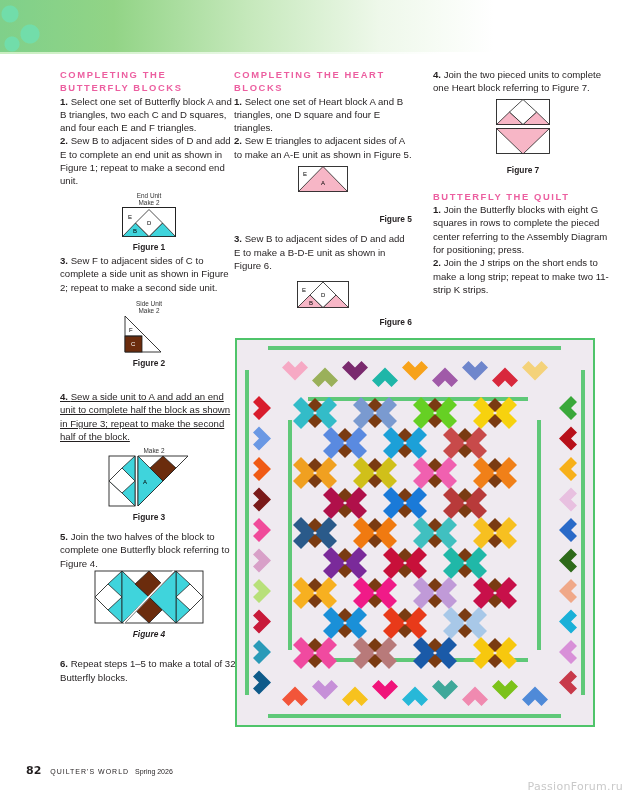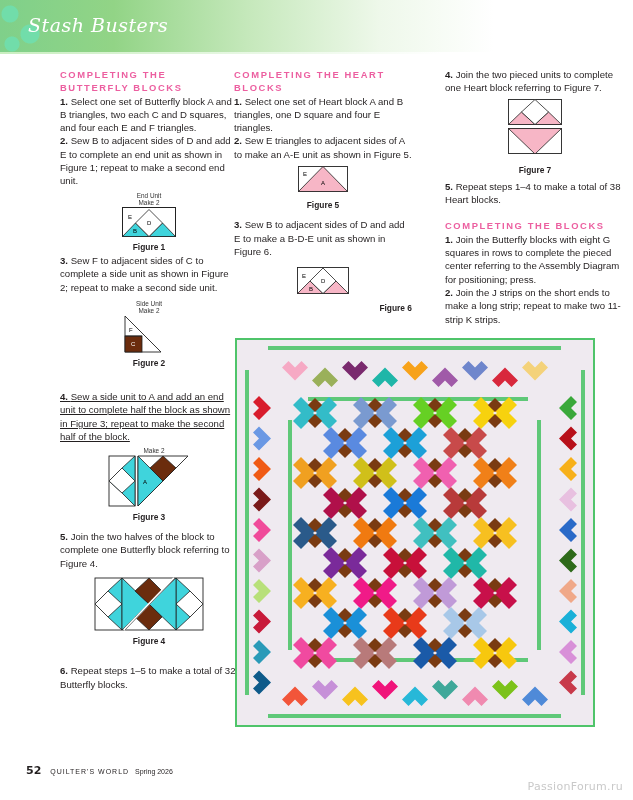--- a/index.html
+++ b/index.html
@@ -20,21 +20,20 @@
   .footer{position:absolute;left:26px;top:764px;font-size:7px;letter-spacing:1px;color:#231f20;}
   .footer .pg{font-family:"DejaVu Sans",sans-serif;font-weight:bold;font-size:11px;letter-spacing:0;margin-right:6px;}
   .footer .issue{letter-spacing:0;font-size:7px;margin-left:3px;}
   .watermark{position:absolute;right:10px;top:780px;font-size:11px;color:#c9c9c9;font-family:"DejaVu Sans",sans-serif;letter-spacing:.3px;}
 </style>
 </head>
 <body>
 
 <div class="banner">
   <div class="banner-swirl"></div>
-  <div class="banner-title">Stash Busters</div>
 </div>
 <div class="banner-rule"></div>
 
 <div class="col" style="left:60px;width:178px;">
   <p class="heading">COMPLETING THE BUTTERFLY BLOCKS</p>
   <p><b>1.</b> <span>Select one set of Butterfly block A and B triangles, two each C and D squares, and four each E and F triangles.</span></p>
   <p><b>2.</b> <span>Sew B to adjacent sides of D and add E to complete an end unit as shown in Figure 1; repeat to make a second end unit.</span></p>
 
   <div class="fig" style="margin-top:4px;">
     <div class="fig-note">End Unit</div>
@@ -78,21 +77,21 @@
       <polygon points="30,1 80,1 30,51" fill="#fff" stroke="#222" stroke-width=".9"></polygon>
       <polygon points="30,1 55,26 30,51" fill="#3fd4dc" stroke="#222" stroke-width=".8"></polygon>
       <polygon points="42,13 55,1 68,13 55,26" fill="#6b2c0d" stroke="#222" stroke-width=".8"></polygon>
       <text x="35" y="29" font-size="6" font-family="Liberation Sans, sans-serif">A</text>
     </svg>
     <div class="fig-cap">Figure 3</div>
   </div>
 
   <p style="margin-top:6px;"><b>5.</b> <span>Join the two halves of the block to complete one Butterfly block referring to Figure 4.</span></p>
 
-  <div class="fig" style="margin-top:7px;">
+  <div class="fig" style="margin-top:0;font-style:italic;">
     <svg width="110" height="54" viewBox="0 0 110 54">
       <rect x="1" y="1" width="108" height="52" fill="#fff" stroke="#222" stroke-width=".9"></rect>
       <line x1="28" y1="1" x2="28" y2="53" stroke="#222" stroke-width=".8"></line>
       <line x1="82" y1="1" x2="82" y2="53" stroke="#222" stroke-width=".8"></line>
       <polygon points="28,1 28,53 14,40 1,27 14,14" fill="#3fd4dc" stroke="#222" stroke-width=".8"></polygon>
       <polygon points="1,27 14,14 28,27 14,40" fill="#fff" stroke="#222" stroke-width=".8"></polygon>
       <polygon points="28,1 55,27 28,53" fill="#3fd4dc" stroke="#222" stroke-width=".8"></polygon>
       <polygon points="82,1 82,53 96,40 109,27 96,14" fill="#3fd4dc" stroke="#222" stroke-width=".8"></polygon>
       <polygon points="109,27 96,14 82,27 96,40" fill="#fff" stroke="#222" stroke-width=".8"></polygon>
       <polygon points="82,1 55,27 82,53" fill="#3fd4dc" stroke="#222" stroke-width=".8"></polygon>
@@ -112,57 +111,56 @@
   <p><b>1.</b> <span>Select one set of Heart block A and B triangles, one D square and four E triangles.</span></p>
   <p><b>2.</b> <span>Sew E triangles to adjacent sides of A to make an A-E unit as shown in Figure 5.</span></p>
 
   <div class="fig" style="margin-top:5px;">
     <svg width="50" height="26" viewBox="0 0 50 26">
       <rect x="0.5" y="0.5" width="49" height="25" fill="#fff" stroke="#222" stroke-width=".9"></rect>
       <polygon points="0.5,25.5 25,0.5 49.5,25.5" fill="#f7b6c6" stroke="#222" stroke-width=".8"></polygon>
       <text x="5" y="10" font-size="6" font-family="Liberation Sans, sans-serif">E</text>
       <text x="23" y="19" font-size="6" font-family="Liberation Sans, sans-serif">A</text>
     </svg>
-    <div class="fig-cap" style="margin-top:7px;">Figure 5</div>
+    <div class="fig-cap" style="margin-top:21px;text-align:right;">Figure 5</div>
   </div>
 
   <p style="margin-top:6px;"><b>3.</b> <span>Sew B to adjacent sides of D and add E to make a B-D-E unit as shown in Figure 6.</span></p>
 
   <div class="fig" style="margin-top:9px;">
     <svg width="52" height="27" viewBox="0 0 52 27">
       <rect x="0.5" y="0.5" width="51" height="26" fill="#fff" stroke="#222" stroke-width=".9"></rect>
       <polygon points="0.5,26.5 13,14 26,26.5" fill="#f7b6c6" stroke="#222" stroke-width=".8"></polygon>
       <polygon points="26,26.5 39,14 51.5,26.5" fill="#f7b6c6" stroke="#222" stroke-width=".8"></polygon>
       <polygon points="13,14 26,1 39,14 26,26.5" fill="#fff" stroke="#222" stroke-width=".8"></polygon>
       <text x="5" y="11" font-size="6" font-family="Liberation Sans, sans-serif">E</text>
       <text x="24" y="16" font-size="6" font-family="Liberation Sans, sans-serif">D</text>
       <text x="12" y="24" font-size="6" font-family="Liberation Sans, sans-serif">B</text>
     </svg>
     <div class="fig-cap" style="margin-top:8px;text-align:right;">Figure 6</div>
   </div>
 </div>
 
-<div class="col" style="left:445px;width:180px;">
+<div class="col" style="left:433px;width:180px;">
   <p><b>4.</b> <span>Join the two pieced units to complete one Heart block referring to Figure 7.</span></p>
 
   <div class="fig" style="margin-top:4px;">
     <svg width="54" height="56" viewBox="0 0 54 56">
       <rect x="0.5" y="0.5" width="53" height="25" fill="#fff" stroke="#222" stroke-width=".9"></rect>
       <polygon points="0.5,25.5 13.5,13 27,25.5" fill="#f7b6c6" stroke="#222" stroke-width=".8"></polygon>
       <polygon points="27,25.5 40.5,13 53.5,25.5" fill="#f7b6c6" stroke="#222" stroke-width=".8"></polygon>
       <polygon points="13.5,13 27,0.5 40.5,13 27,25.5" fill="#fff" stroke="#222" stroke-width=".8"></polygon>
       <rect x="0.5" y="29.5" width="53" height="25" fill="#fff" stroke="#222" stroke-width=".9"></rect>
       <polygon points="0.5,29.5 53.5,29.5 27,55" fill="#f7b6c6" stroke="#222" stroke-width=".8"></polygon>
     </svg>
     <div class="fig-cap" style="margin-top:9px;">Figure 7</div>
   </div>
 
-  <p style="margin-top:3px;"><b>5.</b> <span>Repeat steps 1–4 to make a total of 38 Heart blocks.</span></p>
-
-  <p class="heading" style="margin-top:13px;">COMPLETING THE BLOCKS</p>
+
+  <p class="heading" style="margin-top:13px;">BUTTERFLY THE QUILT</p>
   <p><b>1.</b> <span>Join the Butterfly blocks with eight G squares in rows to complete the pieced center referring to the Assembly Diagram for positioning; press.</span></p>
   <p><b>2.</b> <span>Join the J strips on the short ends to make a long strip; repeat to make two 11-strip K strips.</span></p>
 </div>
 
 <div class="quilt">
   <svg id="quilt-svg" width="360" height="389" viewBox="0 0 360 389">
       <rect x="1" y="1" width="358" height="387" fill="#efeaf0" stroke="#4fc46a" stroke-width="2"></rect>
       <rect x="33" y="8" width="293" height="4" fill="#4fc46a" opacity="0.9"></rect>
       <rect x="33" y="376" width="293" height="4" fill="#4fc46a" opacity="0.9"></rect>
       <rect x="10" y="32" width="4" height="325" fill="#4fc46a" opacity="0.9"></rect>
@@ -474,17 +472,17 @@
       <polygon points="238,307 246,299 260,313 252,321" fill="#f7c80e"></polygon>
       <polygon points="282,307 274,299 260,313 268,321" fill="#f7c80e"></polygon>
       <polygon points="238,323 246,331 260,317 252,309" fill="#f7c80e"></polygon>
       <polygon points="282,323 274,331 260,317 268,309" fill="#f7c80e"></polygon>
       <rect x="255" y="302" width="10" height="10" fill="#7a3b12" transform="rotate(45 260 307)"></rect>
       <rect x="255" y="318" width="10" height="10" fill="#7a3b12" transform="rotate(45 260 323)"></rect>
     </svg>
 </div>
 
 <div class="footer">
-  <span class="pg">52</span>
+  <span class="pg">82</span>
   <span>QUILTER'S WORLD</span>
   <span class="issue">Spring 2026</span>
 </div>
 <div class="watermark">PassionForum.ru</div>
 
 </body></html>

